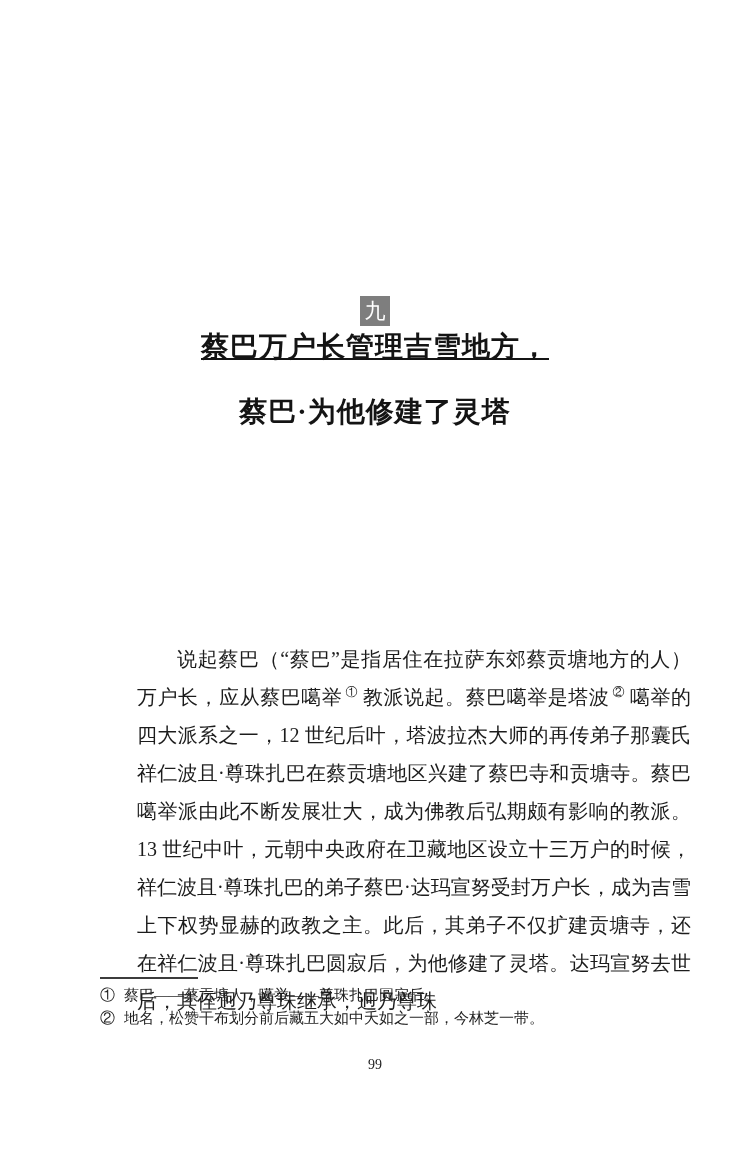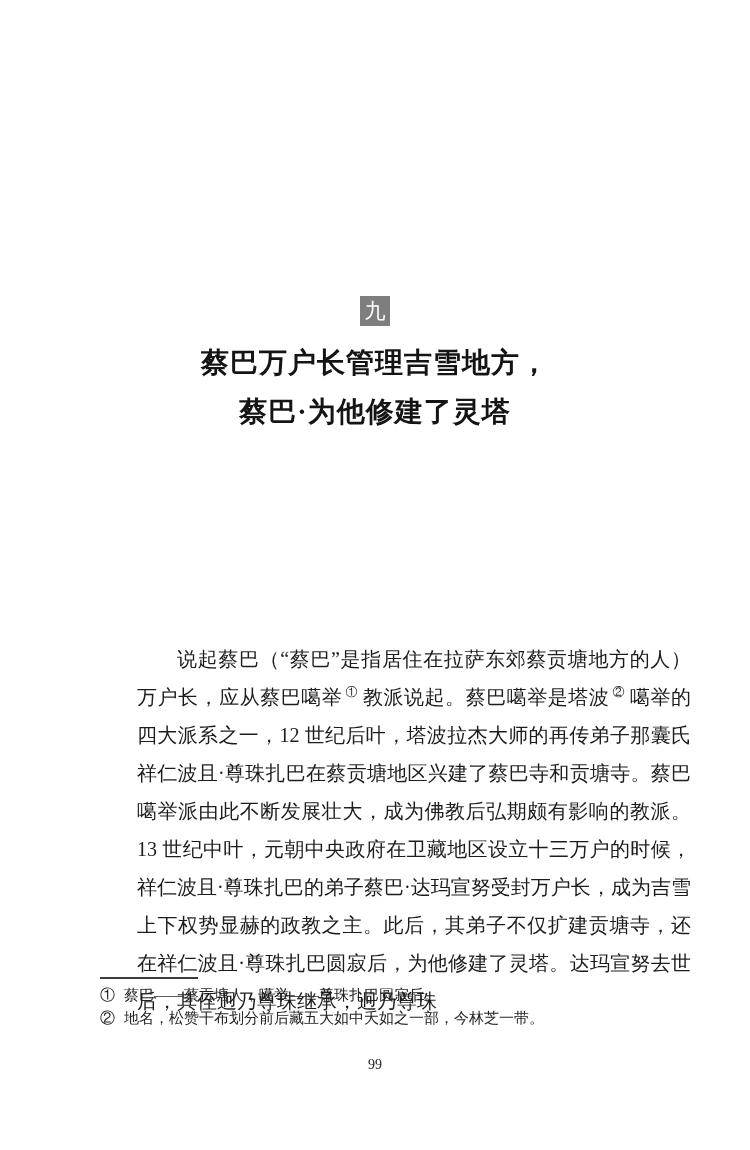--- a/index.html
+++ b/index.html
@@ -31,21 +31,21 @@
   .title-line {
     position: absolute;
     left: 0;
     width: 100%;
     text-align: center;
     font-size: 28px;
     font-weight: 700;
     color: #141414;
     letter-spacing: 1px;
   }
-  .title-line-1 { top: 344px; }
+  .title-line-1 { top: 328px; text-decoration: underline; }
   .title-line-2 { top: 393px; }
   .body-paragraph {
     position: absolute;
     left: 99px;
     top: 640px;
     width: 554px;
     font-size: 20px;
     line-height: 38px;
     text-align: justify;
     text-justify: inter-ideograph;

